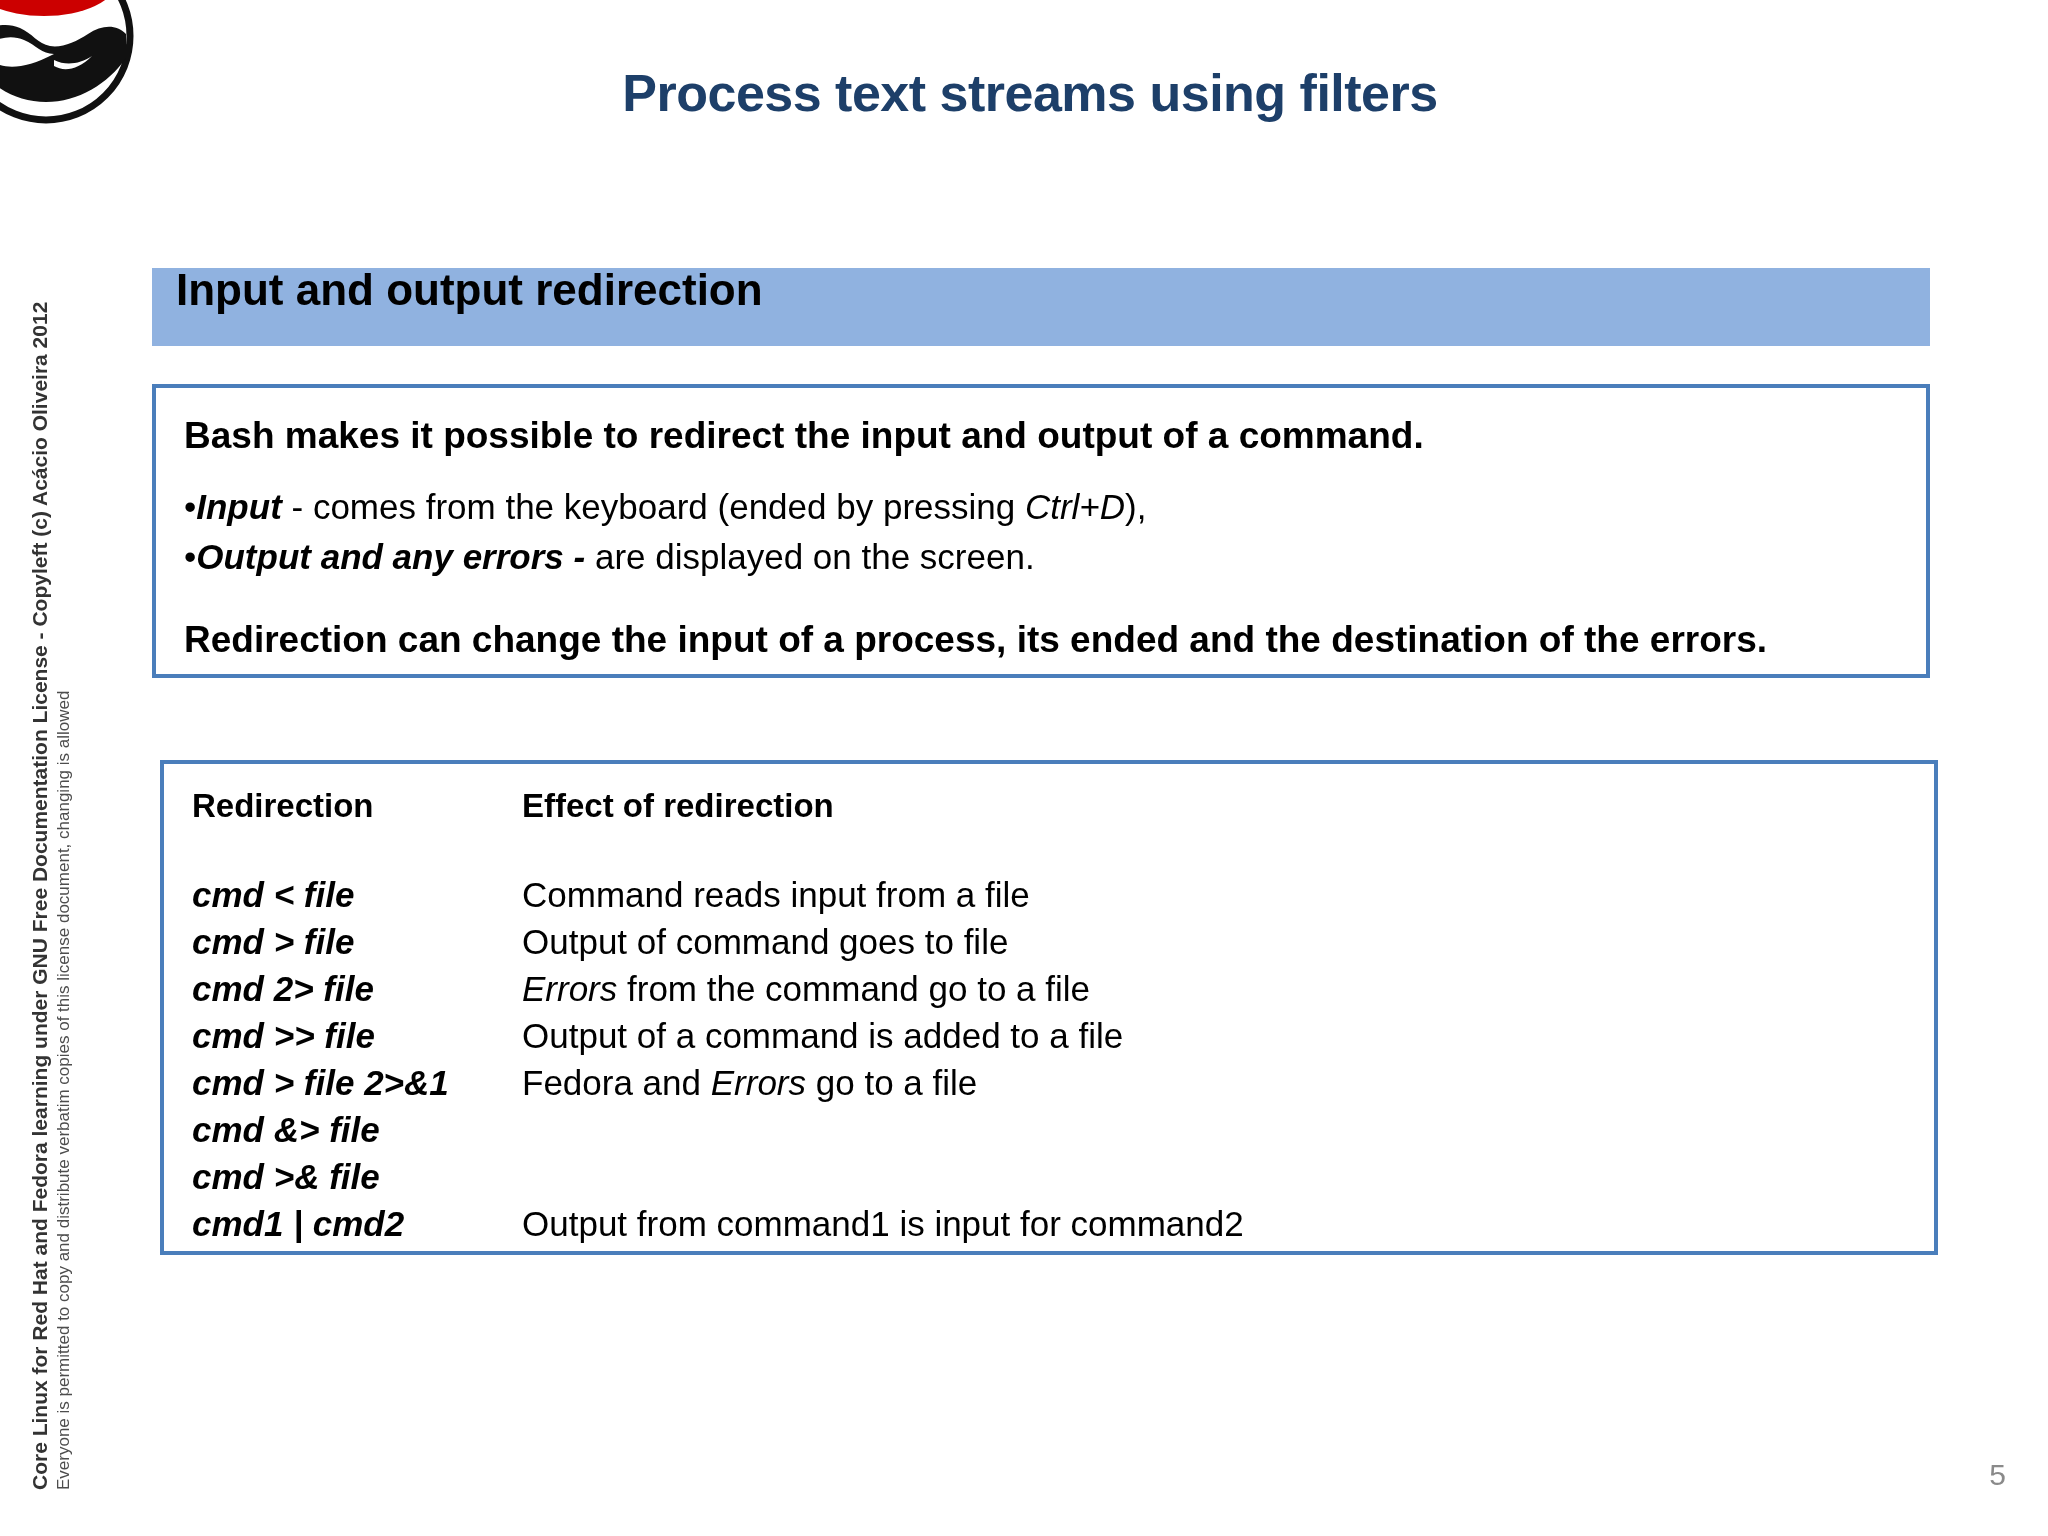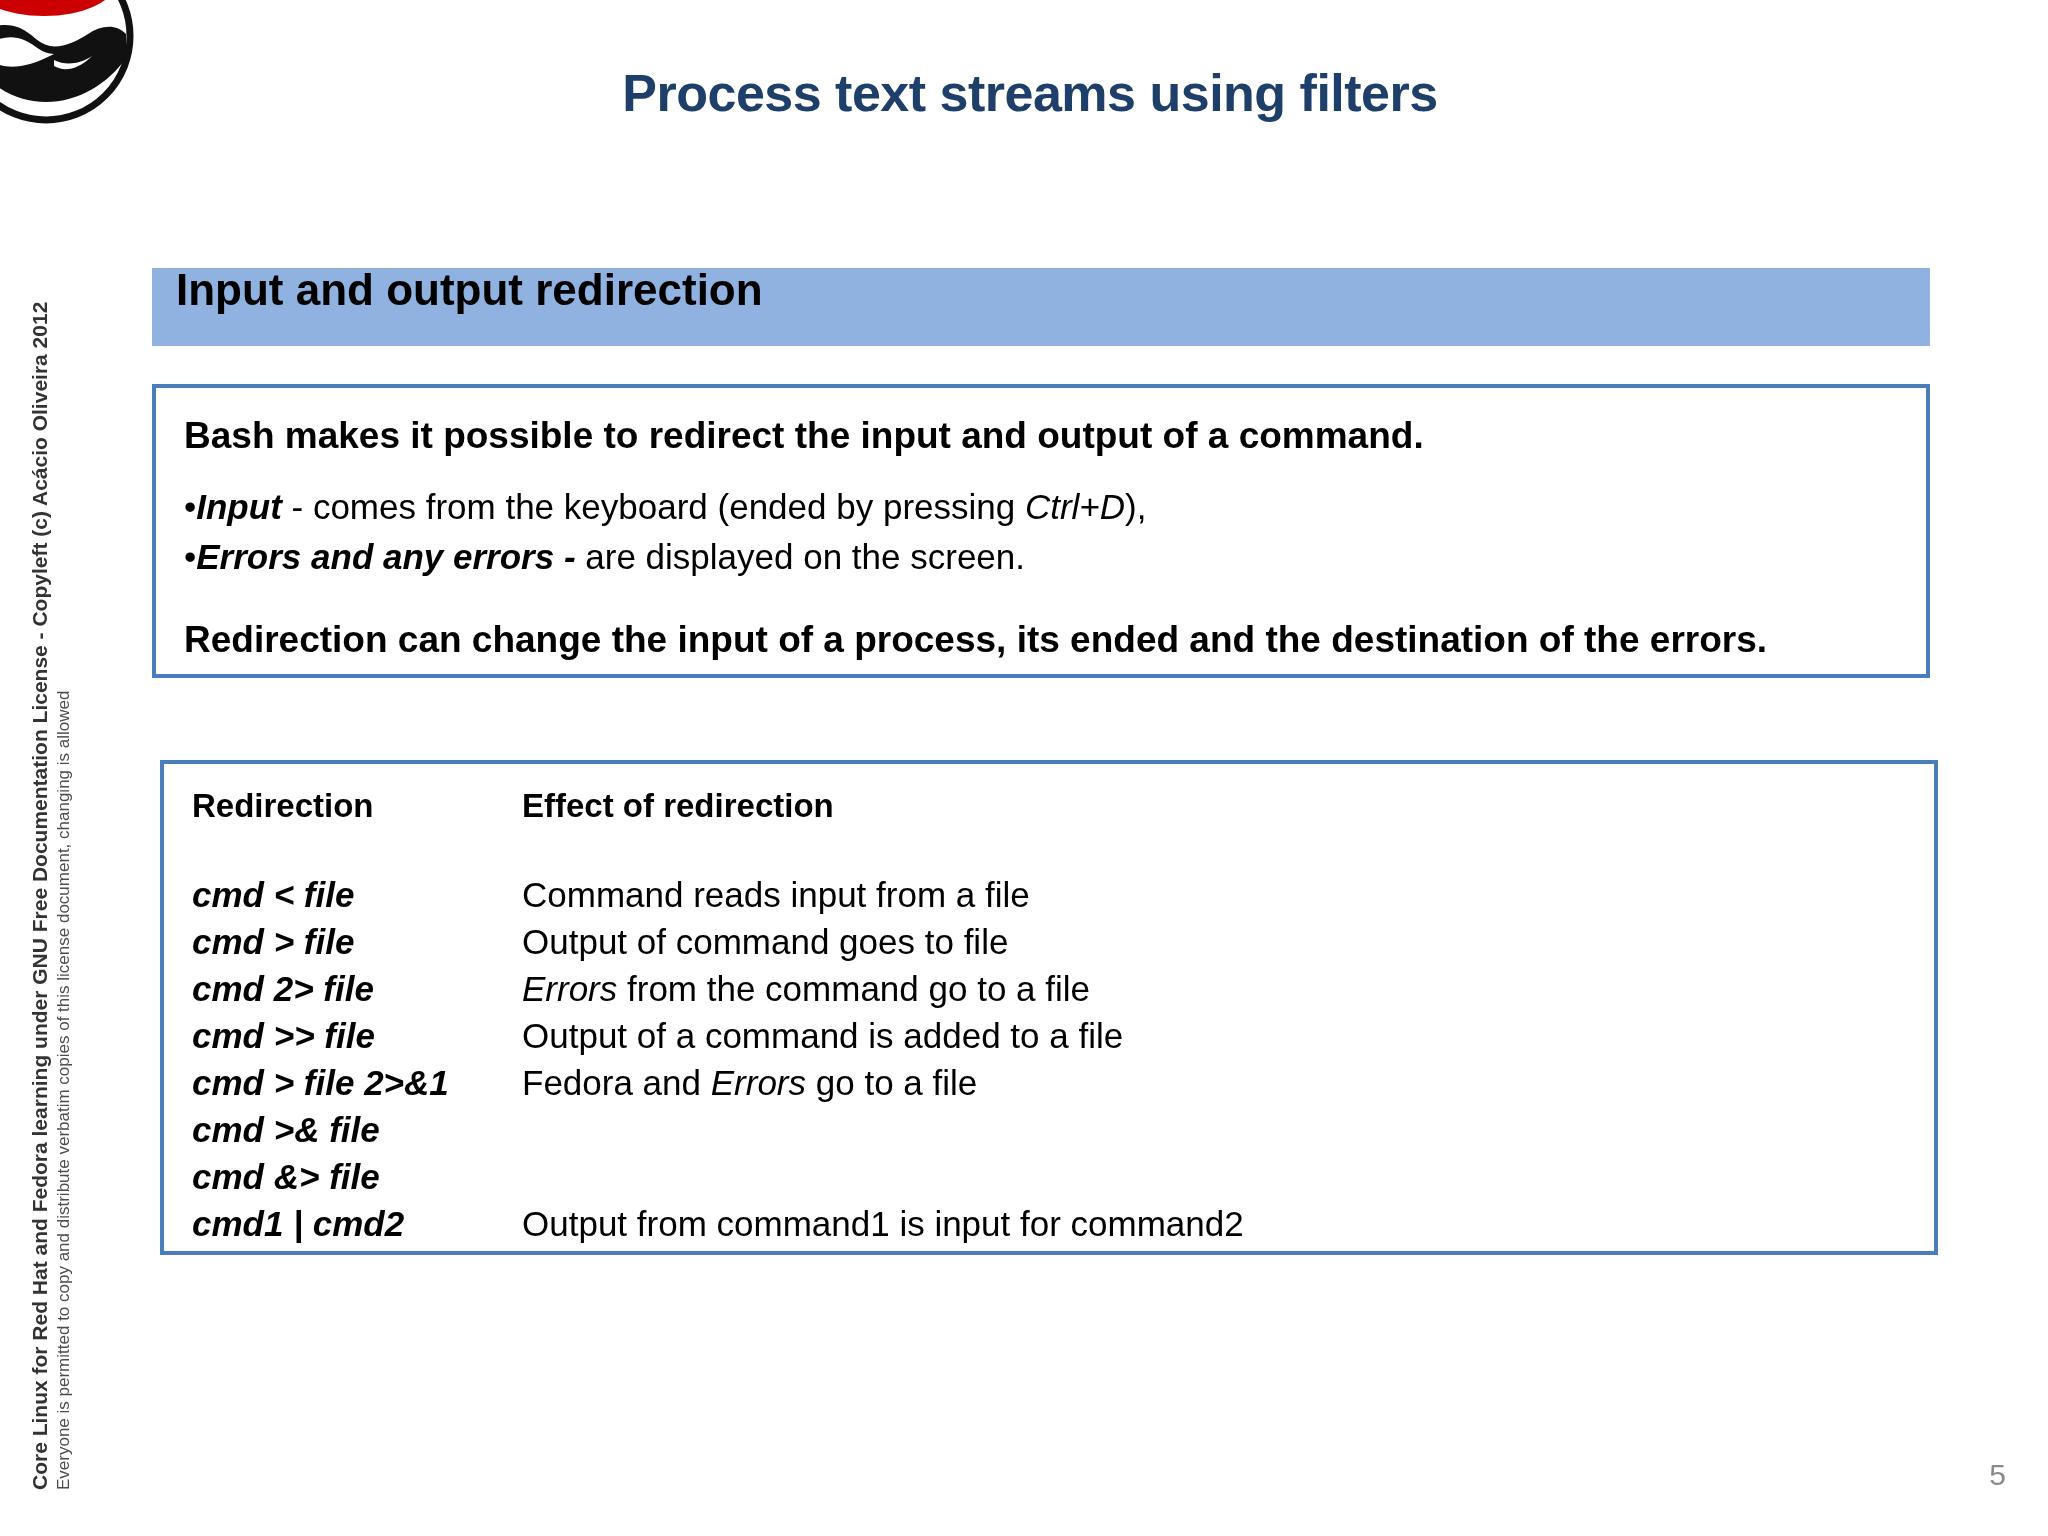--- a/index.html
+++ b/index.html
@@ -212,21 +212,21 @@
   </div>
 
   <div class="content-box" id="box-intro">
     <p class="lead-line">Bash makes it possible to redirect the input and output of a command.</p>
 
     <p class="bullet-line">
       <span class="bullet-dot">•</span><span class="bi">Input</span><span> - comes from the keyboard (ended by pressing </span><span class="it">Ctrl+D</span><span>),</span>
     </p>
 
     <p class="bullet-line">
-      <span class="bullet-dot">•</span><span class="bi">Errors and any errors -</span><span> are displayed on the screen.</span>
+      <span class="bullet-dot">•</span><span class="bi">Output and any errors -</span><span> are displayed on the screen.</span>
     </p>
 
     <div class="spacer-line"></div>
 
     <p class="closing-line">Redirection can change the input of a process, its ended and the destination of the errors.</p>
   </div>
 
   <div class="content-box" id="box-table">
     <table class="rtable">
       <thead>
@@ -250,28 +250,28 @@
         </tr>
         <tr>
           <td class="cell-cmd col-cmd">cmd &gt;&gt; file</td>
           <td><span>Output of a command is added to a file</span><span class="it"></span><span></span></td>
         </tr>
         <tr>
           <td class="cell-cmd col-cmd">cmd &gt; file 2&gt;&amp;1</td>
           <td><span>Fedora and </span><span class="it">Errors</span><span> go to a file</span></td>
         </tr>
         <tr>
+          <td class="cell-cmd col-cmd">cmd &amp;&gt; file</td>
+          <td><span></span><span class="it"></span><span></span></td>
+        </tr>
+        <tr>
           <td class="cell-cmd col-cmd">cmd &gt;&amp; file</td>
           <td><span></span><span class="it"></span><span></span></td>
         </tr>
         <tr>
-          <td class="cell-cmd col-cmd">cmd &amp;&gt; file</td>
-          <td><span></span><span class="it"></span><span></span></td>
-        </tr>
-        <tr>
           <td class="cell-cmd col-cmd">cmd1 | cmd2</td>
           <td><span>Output from command1 is input for command2</span><span class="it"></span><span></span></td>
         </tr>
       </tbody>
     </table>
   </div>
 
   <div class="page-number">5</div>
 
 </div>

